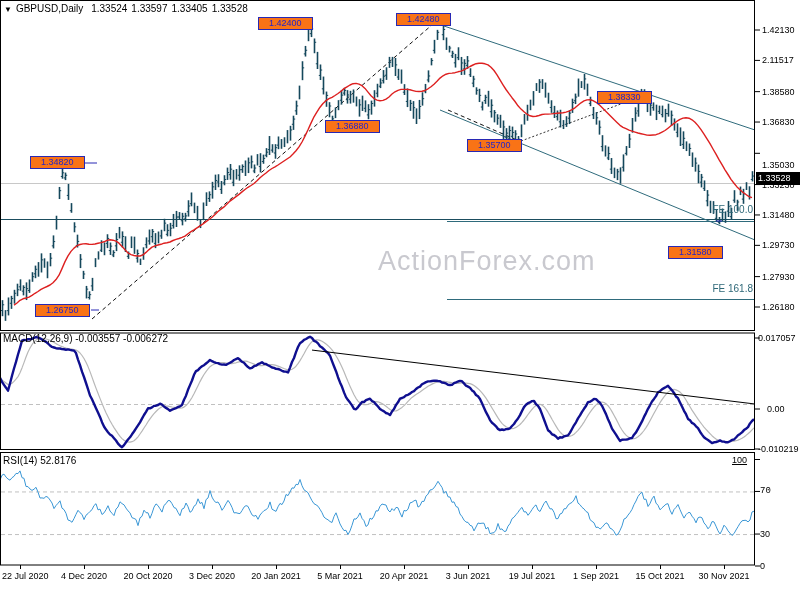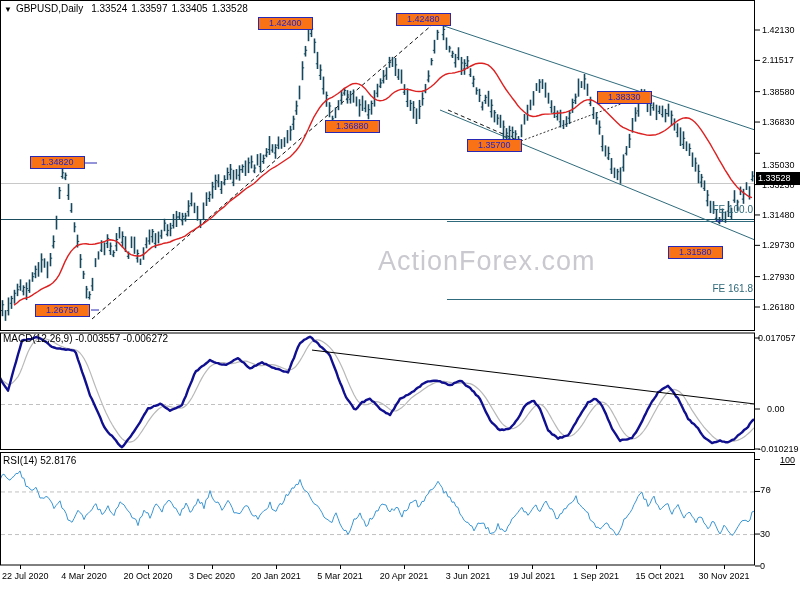--- a/index.html
+++ b/index.html
@@ -599,26 +599,26 @@
       <div class="lbl" style="left: 762px; top: 117.045px;">1.36830</div>
       <div class="lbl" style="left: 762px; top: 160px;">1.35030</div>
       <div class="lbl" style="left: 762px; top: 179.566px;">1.33230</div>
       <div class="lbl" style="left: 762px; top: 209.959px;">1.31480</div>
       <div class="lbl" style="left: 762px; top: 240.351px;">1.29730</div>
       <div class="lbl" style="left: 762px; top: 271.611px;">1.27930</div>
       <div class="lbl" style="left: 762px; top: 302.004px;">1.26180</div>
       <div class="lbl" style="left: 758px; top: 333px;">0.017057</div>
       <div class="lbl" style="left: 758px; top: 404px; margin-left: 9px;">0.00</div>
       <div class="lbl" style="left: 758px; top: 444px;">-0.010219</div>
-      <div class="lbl" style="left: 780px; top: 454.5px; text-decoration: underline;">100</div>
+      <div class="lbl" style="left: 732px; top: 454.5px; text-decoration: underline;">100</div>
       <div class="lbl" style="left: 760px; top: 486.45px; font-family: Liberation Mono, monospace;">70</div>
       <div class="lbl" style="left: 760px; top: 529.05px;">30</div>
       <div class="lbl" style="left: 760px; top: 561px;">0</div>
       <div class="date-lbl" style="left: 2px;">22 Jul 2020</div>
-      <div class="date-lbl" style="left: 84px; transform: translateX(-50%);">4 Mar 2020</div>
+      <div class="date-lbl" style="left: 84px; transform: translateX(-50%);">4 Dec 2020</div>
       <div class="date-lbl" style="left: 148px; transform: translateX(-50%);">20 Oct 2020</div>
       <div class="date-lbl" style="left: 212px; transform: translateX(-50%);">3 Dec 2020</div>
       <div class="date-lbl" style="left: 276px; transform: translateX(-50%);">20 Jan 2021</div>
       <div class="date-lbl" style="left: 340px; transform: translateX(-50%);">5 Mar 2021</div>
       <div class="date-lbl" style="left: 404px; transform: translateX(-50%);">20 Apr 2021</div>
       <div class="date-lbl" style="left: 468px; transform: translateX(-50%);">3 Jun 2021</div>
       <div class="date-lbl" style="left: 532px; transform: translateX(-50%);">19 Jul 2021</div>
       <div class="date-lbl" style="left: 596px; transform: translateX(-50%);">1 Sep 2021</div>
       <div class="date-lbl" style="left: 660px; transform: translateX(-50%);">15 Oct 2021</div>
       <div class="date-lbl" style="left: 724px; transform: translateX(-50%);">30 Nov 2021</div>

